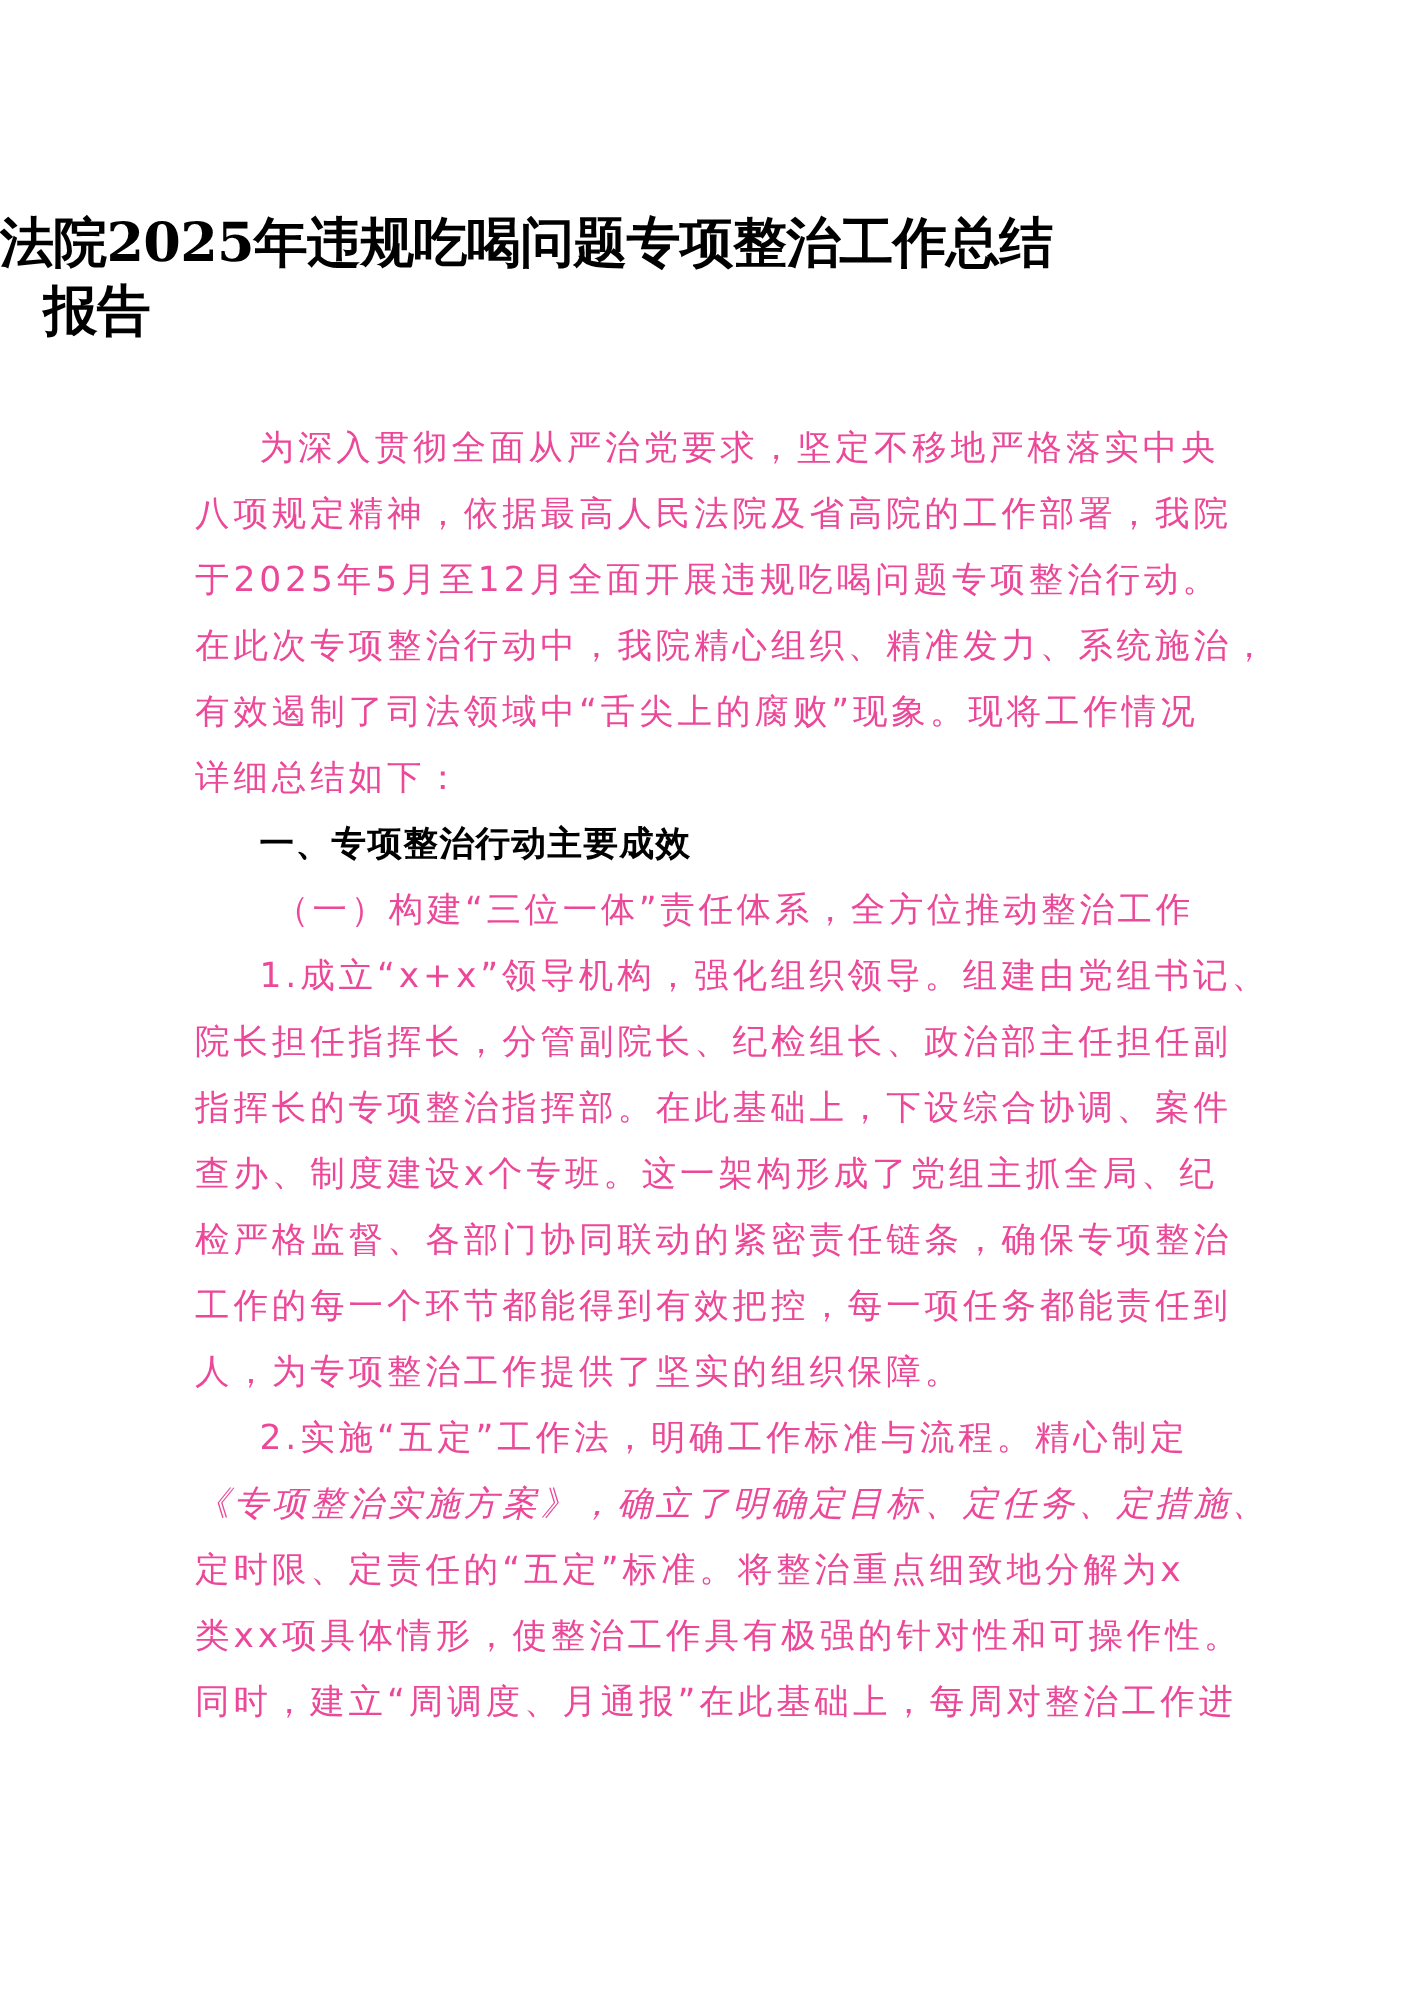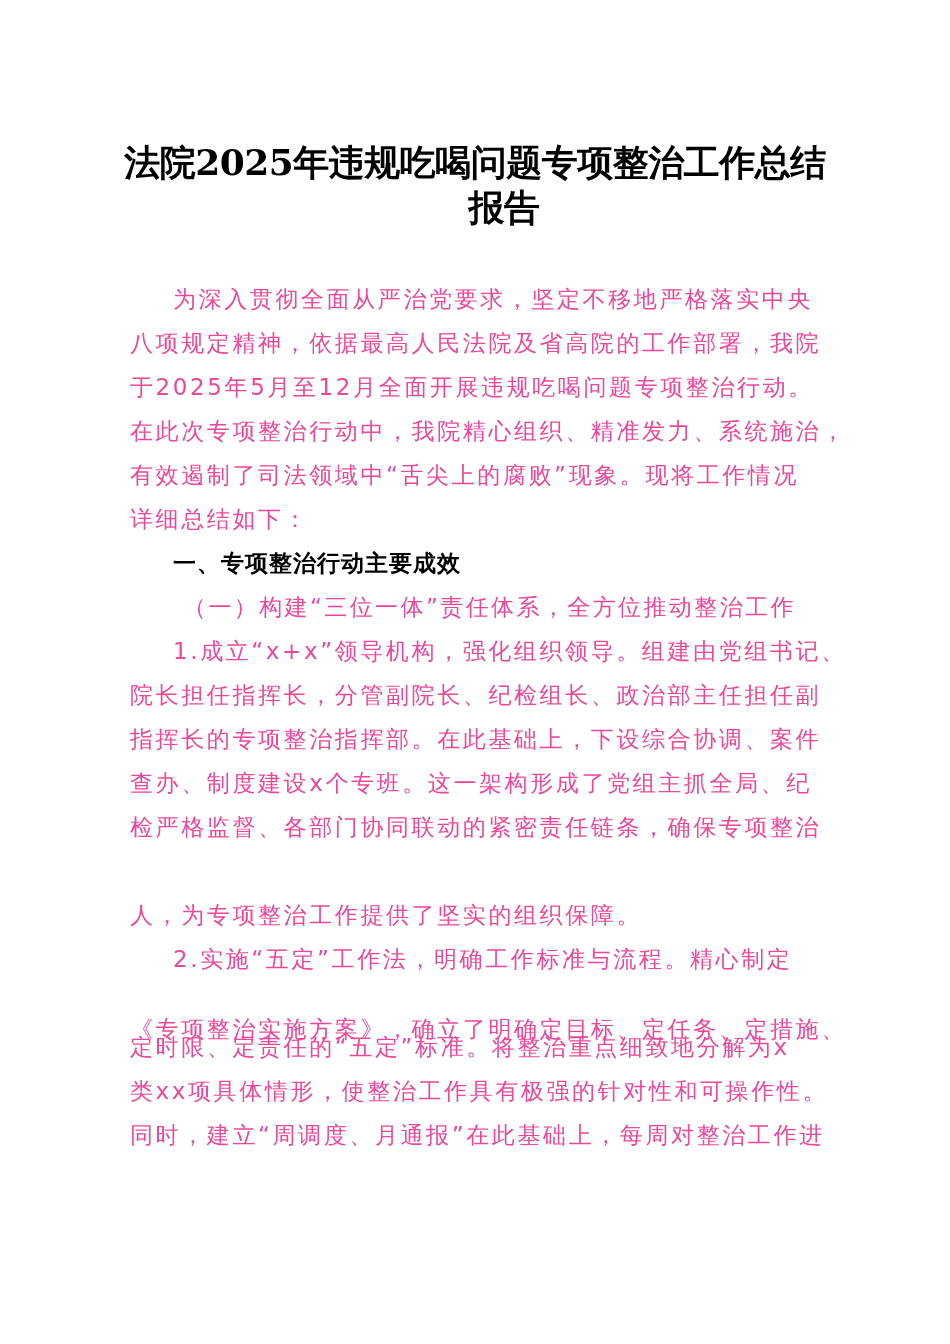--- a/index.html
+++ b/index.html
@@ -18,21 +18,21 @@
       position: absolute;
       left: 0; top: 0;
       width: 950px;
       height: 1344px;
       background: #ffffff;
     }
     .title {
       position: absolute;
       left: 0;
       width: 950px;
-      text-align: center;
+      text-align: left;
       font-family: "DejaVu Serif", "Liberation Serif", serif;
       font-weight: bold;
       font-size: 36px;
       line-height: 46px;
       letter-spacing: -0.5px;
       color: #000;
     }
     .title-l1 { top: 139px; }
     .title-l2 { top: 184px; margin-left: 29px; }
     .line {
@@ -75,21 +75,22 @@
 
   <div class="line indent heading1" style="top:547px;">一、专项整治行动主要成效</div>
 
   <div class="line heading2" style="top:591px;">（一）构建“三位一体”责任体系，全方位推动整治工作</div>
 
   <div class="line indent" style="top:635px;">1.成立“x+x”领导机构，强化组织领导。组建由党组书记、</div>
   <div class="line" style="top:679px;">院长担任指挥长，分管副院长、纪检组长、政治部主任担任副</div>
   <div class="line" style="top:723px;">指挥长的专项整治指挥部。在此基础上，下设综合协调、案件</div>
   <div class="line" style="top:767px;">查办、制度建设x个专班。这一架构形成了党组主抓全局、纪</div>
   <div class="line" style="top:811px;">检严格监督、各部门协同联动的紧密责任链条，确保专项整治</div>
+  <div class="line" style="top:855px;">工作的每一个环节都能得到有效把控，每一项任务都能责任到</div>
   <div class="line" style="top:899px;">人，为专项整治工作提供了坚实的组织保障。</div>
 
   <div class="line indent" style="top:943px;">2.实施“五定”工作法，明确工作标准与流程。精心制定</div>
-  <div class="line" style="top:1013px;">《专项整治实施方案》，确立了明确定目标、定任务、定措施、</div>
+  <div class="line" style="top:987px;font-style:italic;">《专项整治实施方案》，确立了明确定目标、定任务、定措施、</div>
   <div class="line" style="top:1031px;">定时限、定责任的“五定”标准。将整治重点细致地分解为x</div>
   <div class="line" style="top:1075px;">类xx项具体情形，使整治工作具有极强的针对性和可操作性。</div>
   <div class="line" style="top:1119px;">同时，建立“周调度、月通报”在此基础上，每周对整治工作进</div>
 
 </div>
 
 </body></html>

